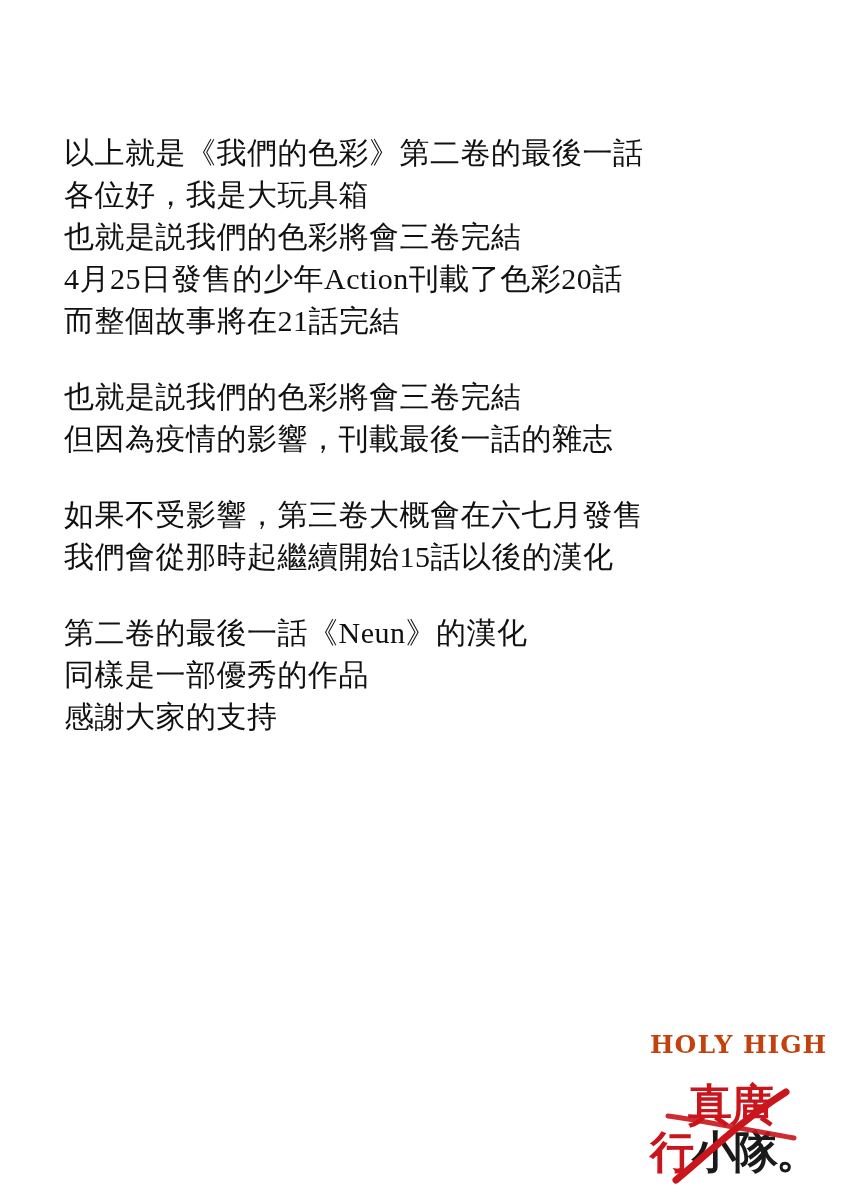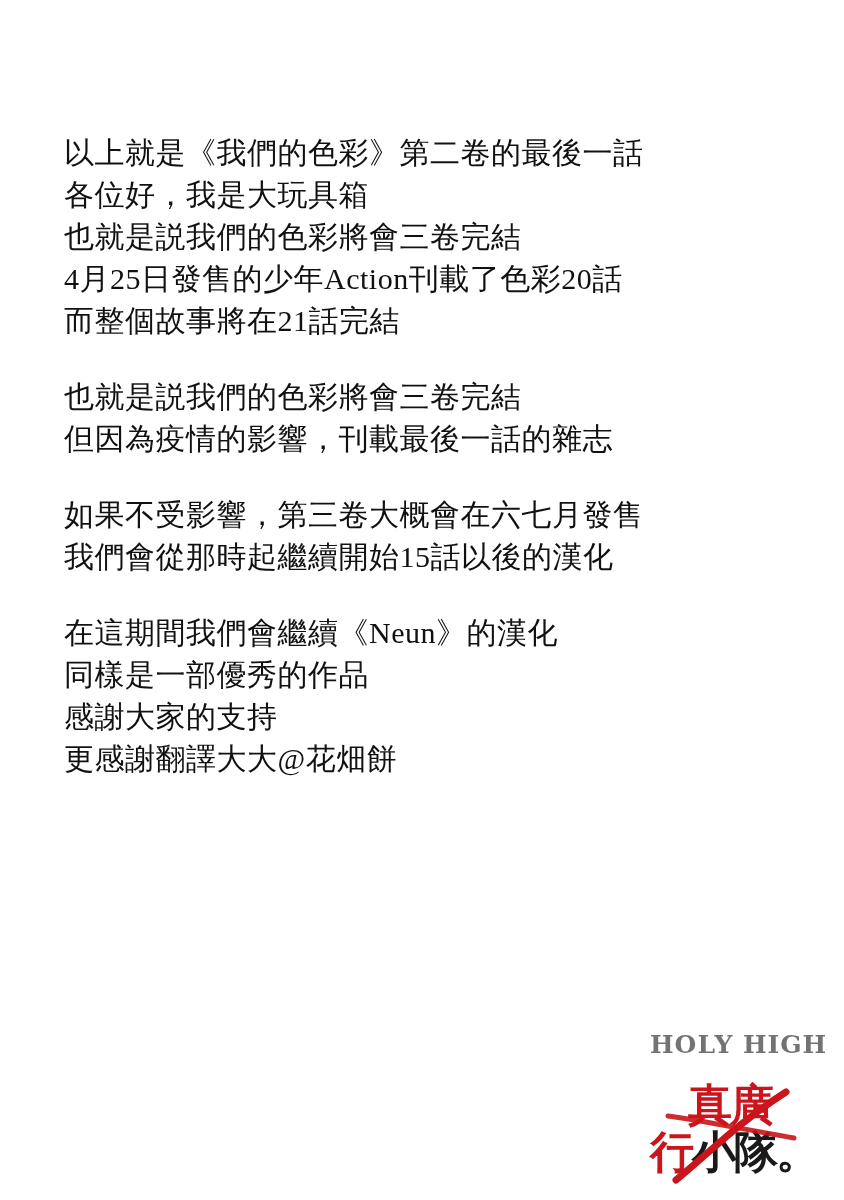--- a/index.html
+++ b/index.html
@@ -44,21 +44,21 @@
     bottom: 18px;
     width: 160px;
     height: 150px;
     text-align: center;
   }
   .logo-top {
     font-family: "DejaVu Serif", serif;
     font-weight: bold;
     font-size: 25px;
     letter-spacing: 1px;
-    color: #737373;
+    color: #c2410c;
     line-height: 26px;
     white-space: nowrap;
   }
   .logo-cn {
     position: relative;
     margin-top: 2px;
     height: 112px;
   }
   .logo-cn .cn-row {
     font-family: "DejaVu Sans", sans-serif;
@@ -108,24 +108,23 @@
       <div class="line">也就是説我們的色彩將會三卷完結</div>
       <div class="line">但因為疫情的影響，刊載最後一話的雜志</div>
     </div>
 
     <div class="para">
       <div class="line">如果不受影響，第三卷大概會在六七月發售</div>
       <div class="line">我們會從那時起繼續開始15話以後的漢化</div>
     </div>
 
     <div class="para">
-      <div class="line">在這期間我們會繼續《Neun》的漢化</div>
+      <div class="line">第二卷的最後一話《Neun》的漢化</div>
       <div class="line">同樣是一部優秀的作品</div>
       <div class="line">感謝大家的支持</div>
-      <div class="line">更感謝翻譯大大@花畑餅</div>
     </div>
 
   </div>
 
   <div class="logo">
     <div class="logo-top">HOLY HIGH</div>
     <div class="logo-cn">
       <div class="cn-row cn-row1">真廣</div>
       <div class="cn-row cn-row2">
         <span>行</span><span class="dark">小隊。</span>

